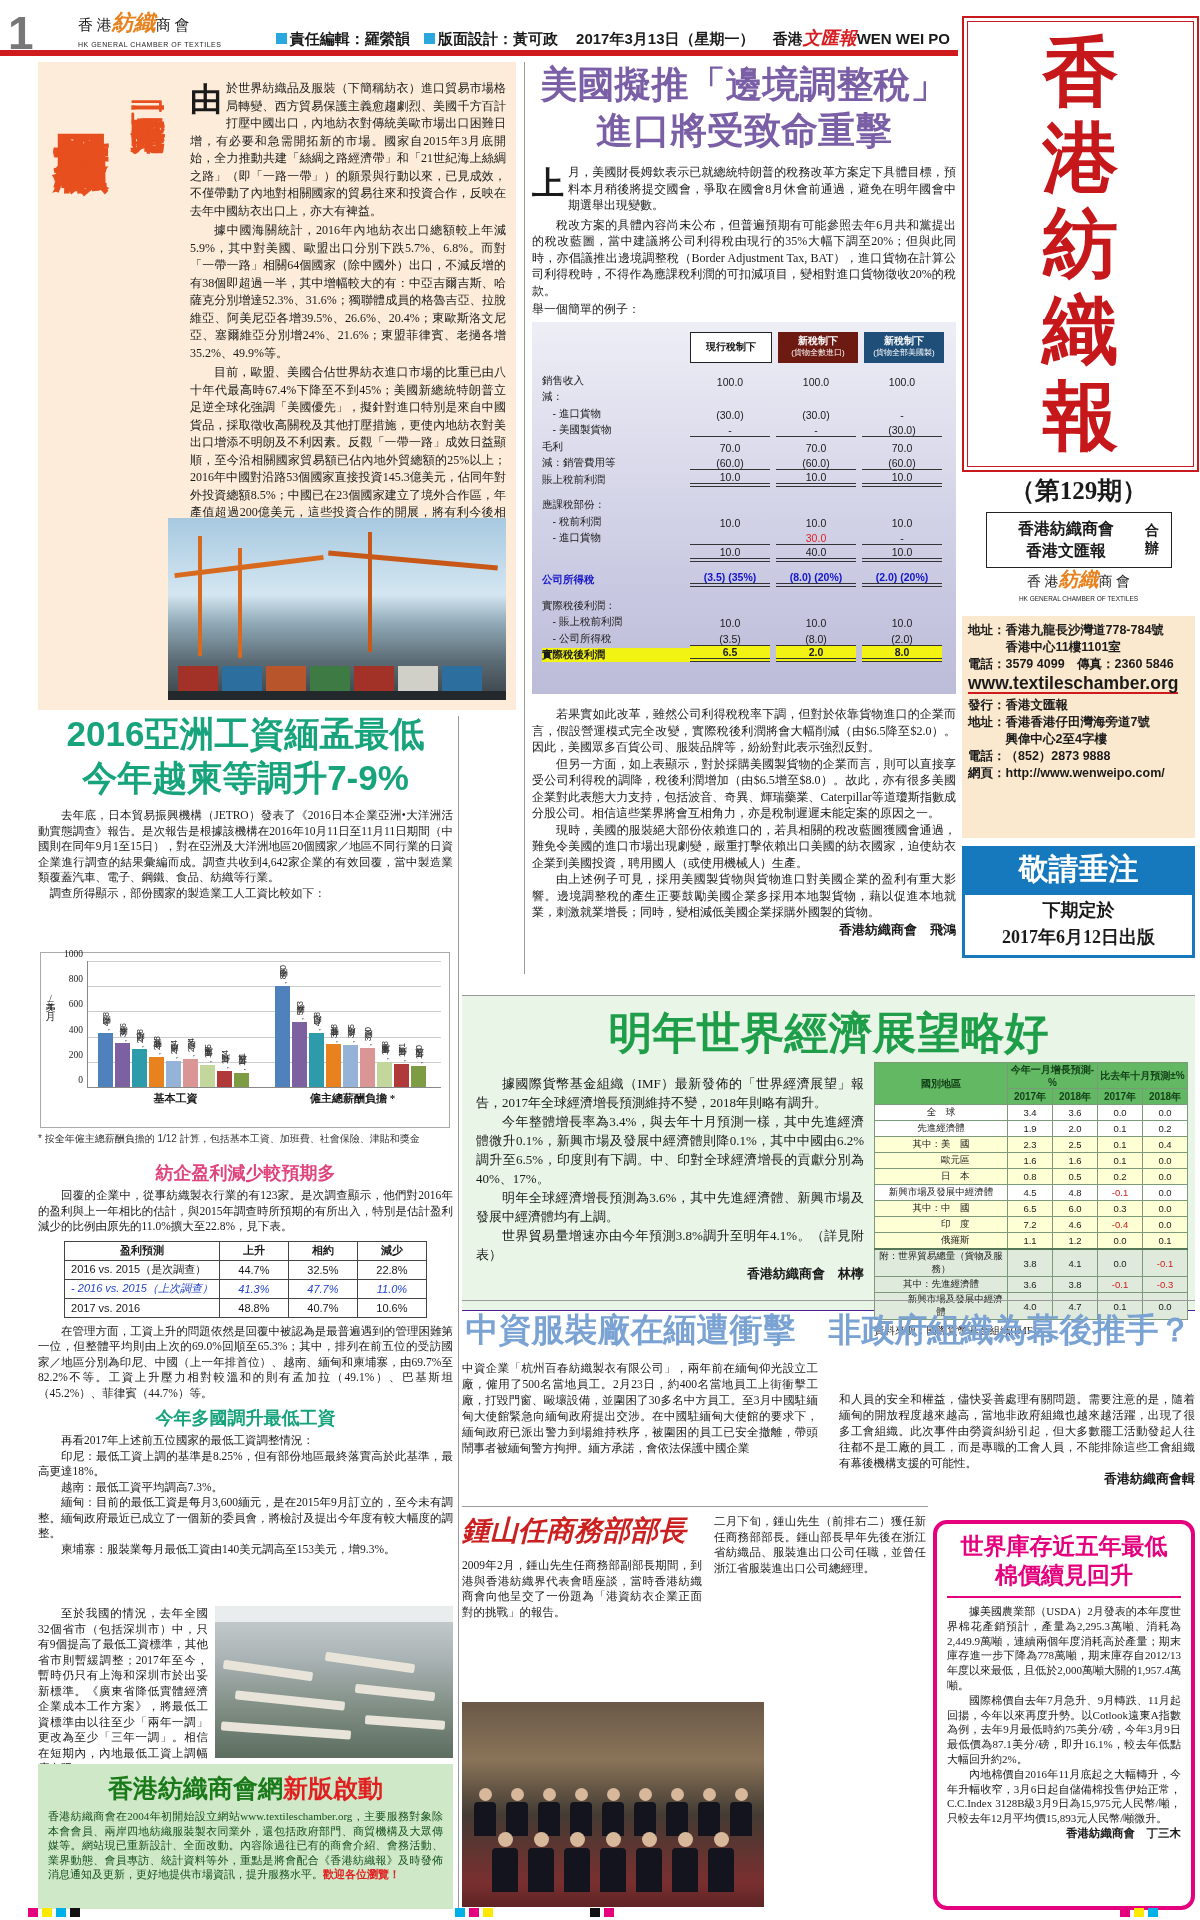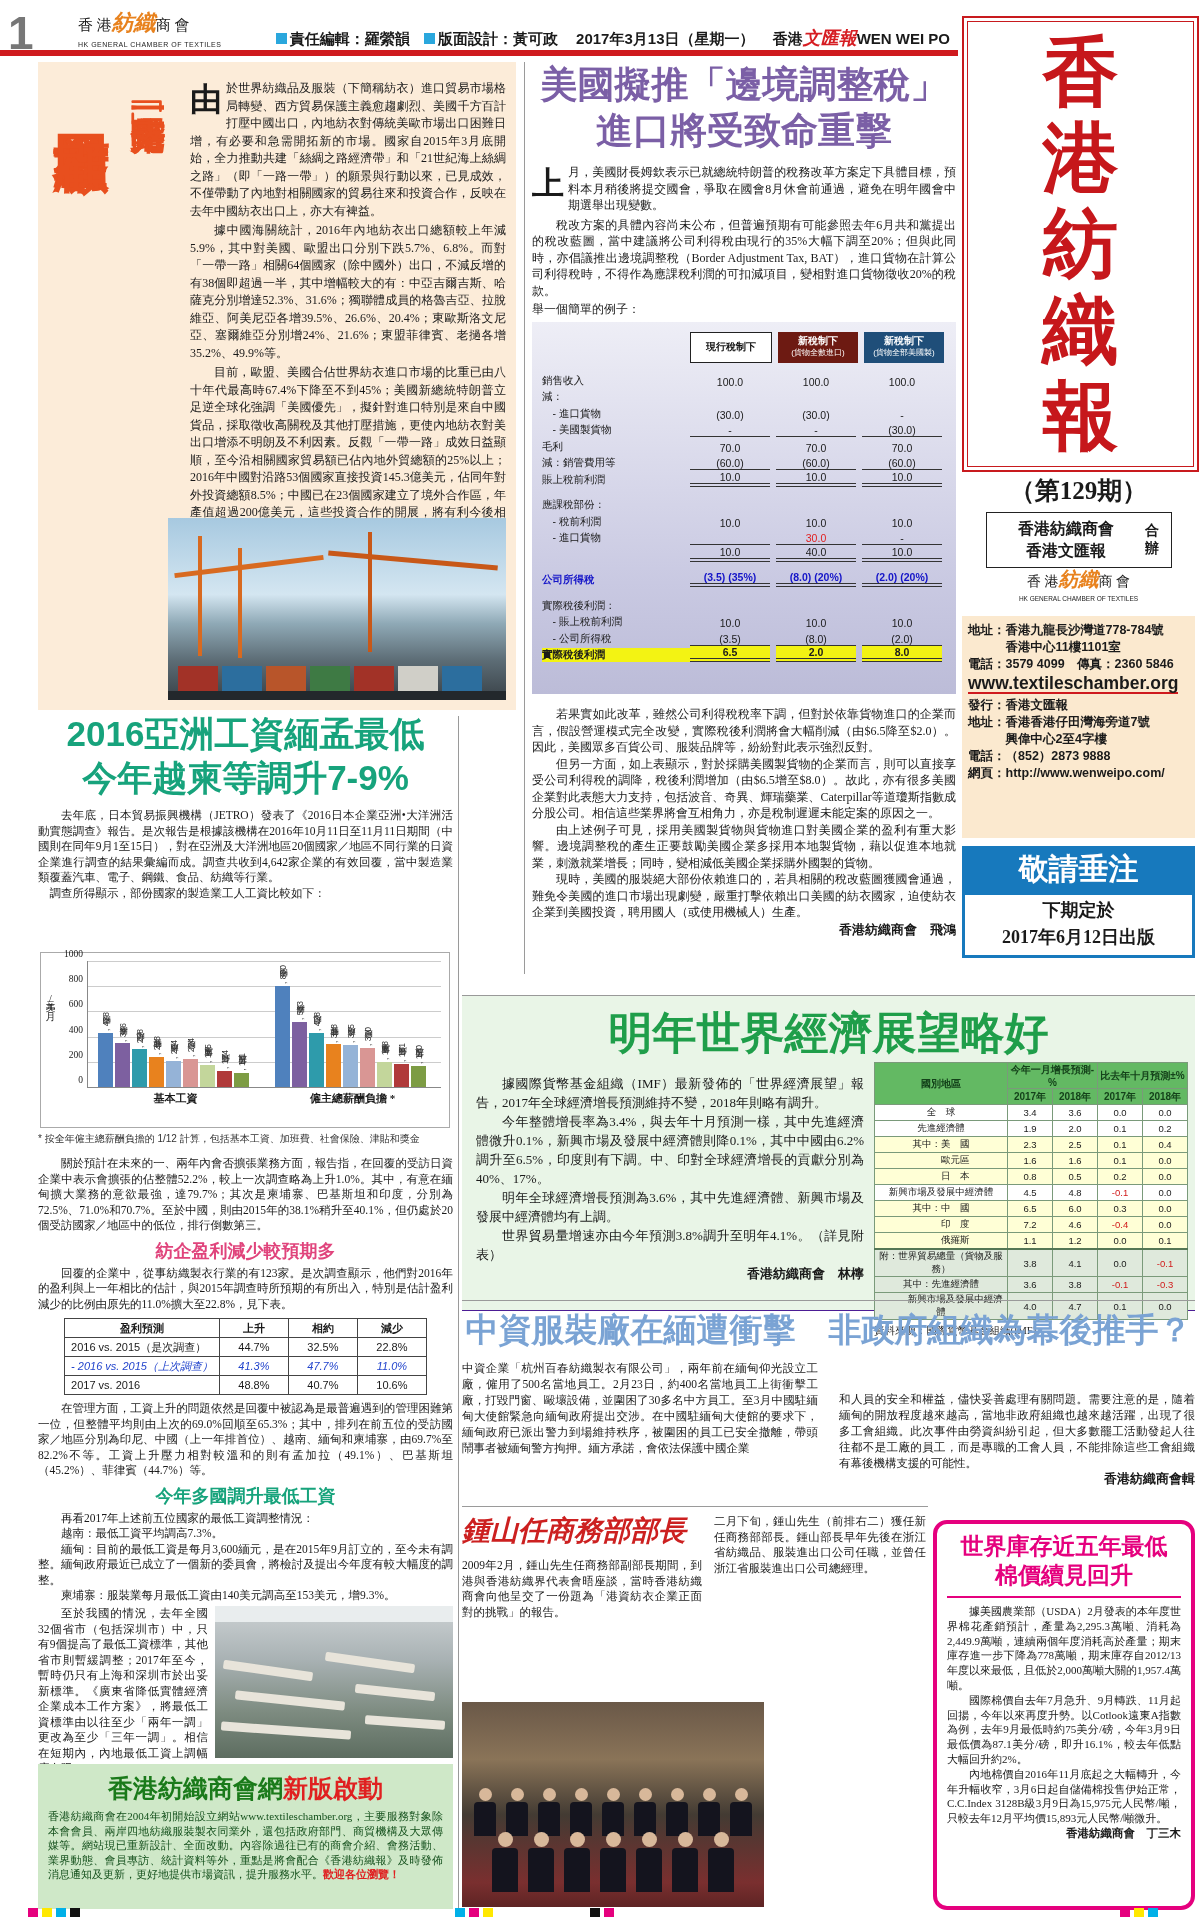--- a/index.html
+++ b/index.html
@@ -365,22 +365,22 @@
             <span class="tval ru-d">6.5</span>
             <span class="tval ru-d">2.0</span>
             <span class="tval ru-d">8.0</span>
           </div>
         </div>
     </div>
 
     <div class="abs" style="left:0;top:644px;width:424px;">
       <div class="just us-after" style="text-indent:2em">若果實如此改革，雖然公司利得稅稅率下調，但對於依靠貨物進口的企業而言，假設營運模式完全改變，實際稅後利潤將會大幅削減（由$6.5降至$2.0）。因此，美國眾多百貨公司、服裝品牌等，紛紛對此表示強烈反對。</div>
       <div class="just us-after" style="text-indent:2em">但另一方面，如上表顯示，對於採購美國製貨物的企業而言，則可以直接享受公司利得稅的調降，稅後利潤增加（由$6.5增至$8.0）。故此，亦有很多美國企業對此表態大力支持，包括波音、奇異、輝瑞藥業、Caterpillar等道瓊斯指數成分股公司。相信這些業界將會互相角力，亦是稅制遲遲未能定案的原因之一。</div>
+      <div class="just us-after" style="text-indent:2em">現時，美國的服裝絕大部份依賴進口的，若具相關的稅改藍圖獲國會通過，難免令美國的進口市場出現劇變，嚴重打擊依賴出口美國的紡衣國家，迫使紡衣企業到美國投資，聘用國人（或使用機械人）生產。</div>
       <div class="just us-after" style="text-indent:2em">由上述例子可見，採用美國製貨物與貨物進口對美國企業的盈利有重大影響。邊境調整稅的產生正要鼓勵美國企業多採用本地製貨物，藉以促進本地就業，刺激就業增長；同時，變相減低美國企業採購外國製的貨物。</div>
-      <div class="just us-after" style="text-indent:2em">現時，美國的服裝絕大部份依賴進口的，若具相關的稅改藍圖獲國會通過，難免令美國的進口市場出現劇變，嚴重打擊依賴出口美國的紡衣國家，迫使紡衣企業到美國投資，聘用國人（或使用機械人）生產。</div>
       <div class="byline">香港紡織商會　飛鴻</div>
     </div>
   </div>
 
   <div class="abs" id="wage-col">
     <div id="wage-headline">
       <span>2016亞洲工資緬孟最低</span><br><span>今年越柬等調升7-9%</span>
     </div>
     <div class="wage-p just" style="margin-top:8px;text-indent:2em">去年底，日本貿易振興機構（JETRO）發表了《2016日本企業亞洲•大洋洲活動實態調查》報告。是次報告是根據該機構在2016年10月11日至11月11日期間（中國則在同年9月1至15日），對在亞洲及大洋洲地區20個國家／地區不同行業的日資企業進行調查的結果彙編而成。調查共收到4,642家企業的有效回覆，當中製造業類覆蓋汽車、電子、鋼鐵、食品、紡織等行業。</div>
     <div class="wage-p just" style="text-indent:1em">調查所得顯示，部份國家的製造業工人工資比較如下：</div>
@@ -456,21 +456,20 @@
           </div>
         </div>
       <div id="chart-xlabels">
           <span>基本工資</span>
           <span>僱主總薪酬負擔 *</span>
         </div>
     </div>
     <div id="chart-foot" style="position:absolute;top:420px;">* 按全年僱主總薪酬負擔的 1/12 計算，包括基本工資、加班費、社會保險、津貼和獎金</div>
 
     <div class="abs" style="top:444px;width:415px;">
-      <div class="wage-p just" style="text-indent:2em">關於預計在未來的一、兩年內會否擴張業務方面，報告指，在回覆的受訪日資企業中表示會擴張的佔整體52.2%，較上一次調查略為上升1.0%。其中，有意在緬甸擴大業務的意欲最強，達79.7%；其次是柬埔寨、巴基斯坦和印度，分別為72.5%、71.0%和70.7%。至於中國，則由2015年的38.1%稍升至40.1%，但仍處於20個受訪國家／地區中的低位，排行倒數第三。</div>
       <div class="subhead-red" style="margin-top:5px">紡企盈利減少較預期多</div>
       <div class="wage-p just" style="text-indent:2em;margin-top:3px">回覆的企業中，從事紡織製衣行業的有123家。是次調查顯示，他們對2016年的盈利與上一年相比的估計，與2015年調查時所預期的有所出入，特別是估計盈利減少的比例由原先的11.0%擴大至22.8%，見下表。</div>
       <table id="profit-table" style="margin-top:6px">
         <thead>
             <tr id="profit-head">
               <th>盈利預測</th>
               <th>上升</th>
               <th>相約</th>
               <th>減少</th>
             </tr>
@@ -492,20 +491,21 @@
               <td>2017 vs. 2016</td>
               <td class="num">48.8%</td>
               <td class="num">40.7%</td>
               <td class="num">10.6%</td>
             </tr>
           </tbody>
       </table>
       <div class="wage-p just" style="text-indent:2em;margin-top:6px">在管理方面，工資上升的問題依然是回覆中被認為是最普遍遇到的管理困難第一位，但整體平均則由上次的69.0%回順至65.3%；其中，排列在前五位的受訪國家／地區分別為印尼、中國（上一年排首位）、越南、緬甸和柬埔寨，由69.7%至82.2%不等。工資上升壓力相對較溫和的則有孟加拉（49.1%）、巴基斯坦（45.2%）、菲律賓（44.7%）等。</div>
       <div class="subhead-green" style="margin-top:5px">今年多國調升最低工資</div>
       <div class="wage-p just" style="text-indent:2em;margin-top:3px">再看2017年上述前五位國家的最低工資調整情況：</div>
+      <div class="wage-p just" style="text-indent:2em">印尼：最低工資上調的基準是8.25%，但有部份地區最終落實高於此基準，最高更達18%。</div>
       <div class="wage-p just" style="text-indent:2em">越南：最低工資平均調高7.3%。</div>
       <div class="wage-p just" style="text-indent:2em">緬甸：目前的最低工資是每月3,600緬元，是在2015年9月訂立的，至今未有調整。緬甸政府最近已成立了一個新的委員會，將檢討及提出今年度有較大幅度的調整。</div>
       <div class="wage-p just" style="text-indent:2em">柬埔寨：服裝業每月最低工資由140美元調高至153美元，增9.3%。</div>
     </div>
 
     <div class="abs" style="top:894px;width:170px;height:164px;overflow:hidden;">
       <div class="wage-p just" style="text-indent:2em">至於我國的情況，去年全國32個省市（包括深圳市）中，只有9個提高了最低工資標準，其他省市則暫緩調整；2017年至今，暫時仍只有上海和深圳市於出妥新標準。《廣東省降低實體經濟企業成本工作方案》，將最低工資標準由以往至少「兩年一調」更改為至少「三年一調」。相信在短期內，內地最低工資上調幅度有限。</div>
 
     </div>
     <div id="photo-factory">

